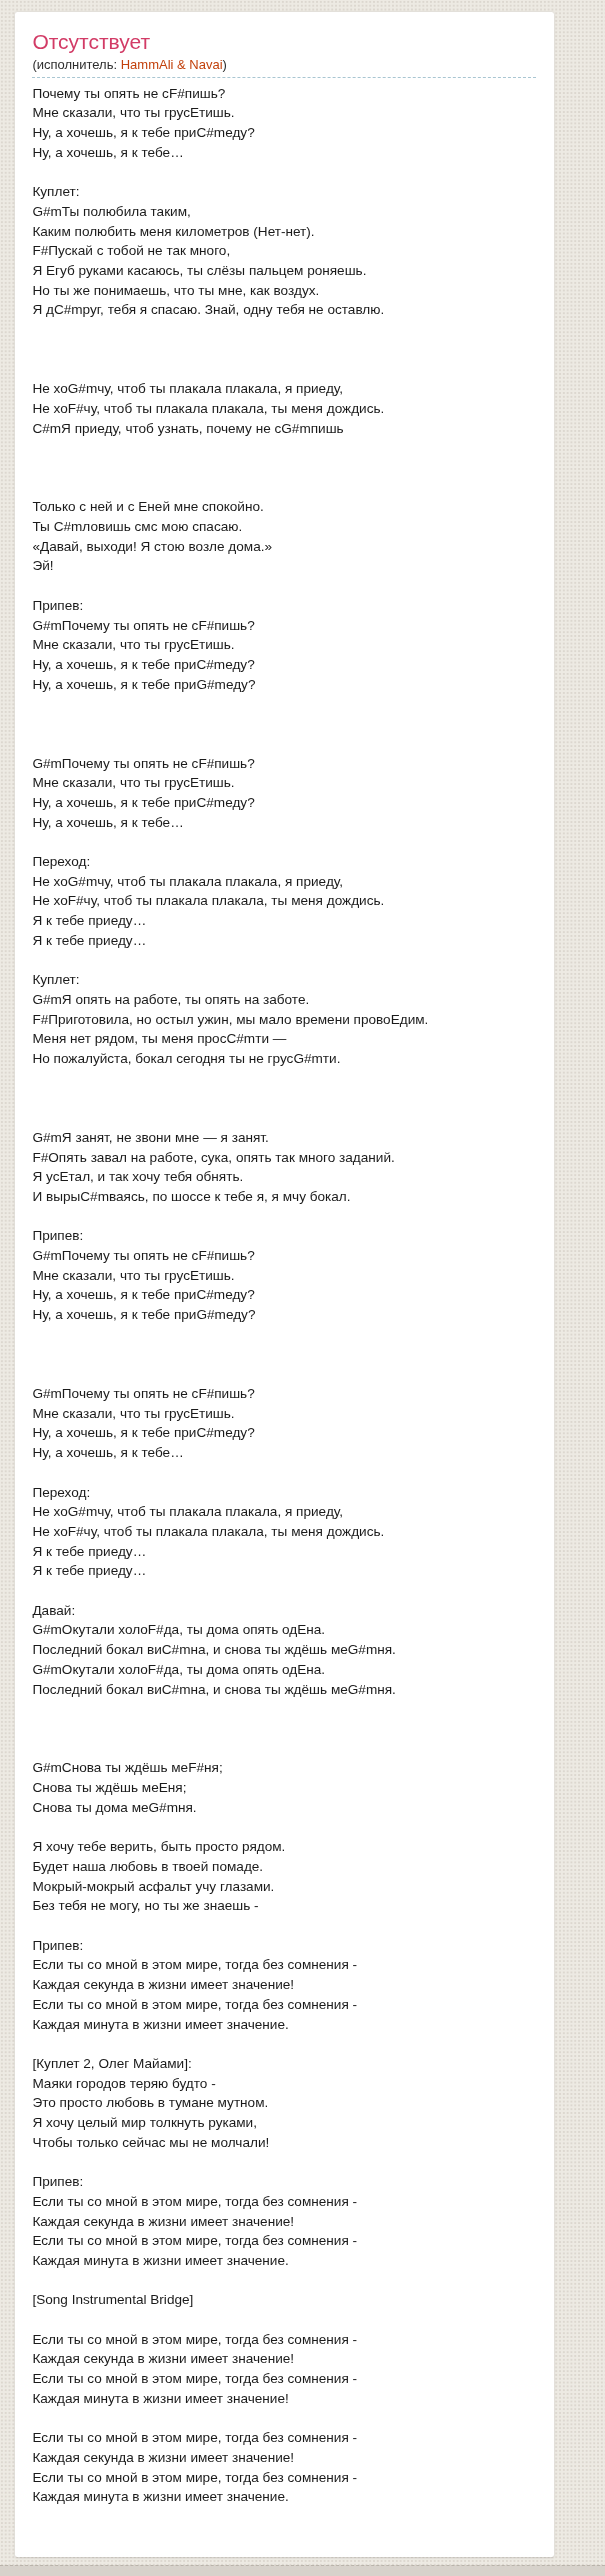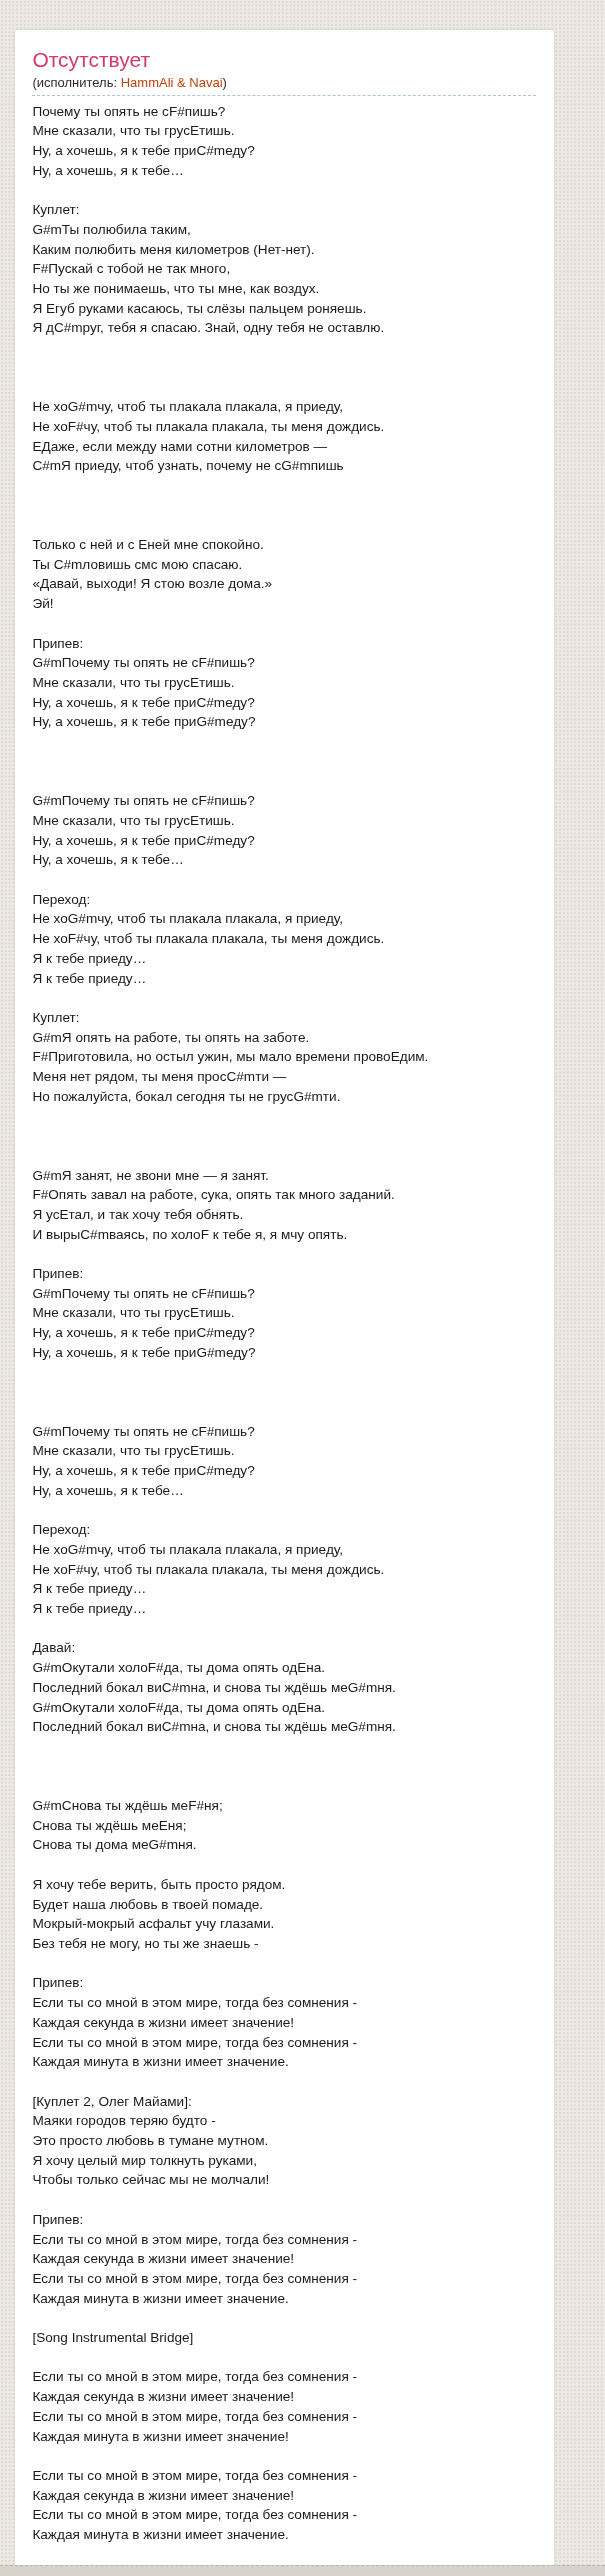--- a/index.html
+++ b/index.html
@@ -12,21 +12,21 @@
     position: relative;
     font-family: "Liberation Sans", sans-serif;
     background-color: #edeae3;
     background-image: radial-gradient(circle, #dcd7cf 0.8px, rgba(0,0,0,0) 0.9px);
     background-size: 3.8px 3.8px;
     overflow: hidden;
   }
   .card {
     position: absolute;
     left: 15px;
-    top: 30px;
+    top: 12px;
     width: 539px;
     min-height: 2545px;
     box-sizing: border-box;
     background: #ffffff;
     border-radius: 2.3px;
     box-shadow: 0 0.8px 2.3px rgba(0,0,0,0.13);
     padding: 18px 18px 19.7px 17.4px;
   }
   h1.title {
     margin: 0;
@@ -79,29 +79,28 @@
   <div class="lyrics">
       <div class="line">Почему ты опять не сF#пишь?</div>
       <div class="line">Мне сказали, что ты грусЕтишь.</div>
       <div class="line">Ну, а хочешь, я к тебе приС#mеду?</div>
       <div class="line">Ну, а хочешь, я к тебе…</div>
       <div class="line">&nbsp;</div>
       <div class="line">Куплет:</div>
       <div class="line">G#mТы полюбила таким,</div>
       <div class="line">Каким полюбить меня километров (Нет-нет).</div>
       <div class="line">F#Пускай с тобой не так много,</div>
+      <div class="line">Я Егуб руками касаюсь, ты слёзы пальцем роняешь.</div>
       <div class="line">Но ты же понимаешь, что ты мне, как воздух.</div>
-      <div class="line">Я Егуб руками касаюсь, ты слёзы пальцем роняешь.</div>
       <div class="line">Я дС#mруг, тебя я спасаю. Знай, одну тебя не оставлю.</div>
       <div class="line">&nbsp;</div>
       <div class="line">&nbsp;</div>
       <div class="line">&nbsp;</div>
       <div class="line">Не хоG#mчу, чтоб ты плакала плакала, я приеду,</div>
       <div class="line">Не хоF#чу, чтоб ты плакала плакала, ты меня дождись.</div>
-      <div class="line">ЕДаже, если между нами сотни километров —</div>
       <div class="line">С#mЯ приеду, чтоб узнать, почему не сG#mпишь</div>
       <div class="line">&nbsp;</div>
       <div class="line">&nbsp;</div>
       <div class="line">&nbsp;</div>
       <div class="line">Только с ней и с Еней мне спокойно.</div>
       <div class="line">Ты С#mловишь смс мою спасаю.</div>
       <div class="line">«Давай, выходи! Я стою возле дома.»</div>
       <div class="line">Эй!</div>
       <div class="line">&nbsp;</div>
       <div class="line">Припев:</div>
@@ -127,21 +126,21 @@
       <div class="line">G#mЯ опять на работе, ты опять на заботе.</div>
       <div class="line">F#Приготовила, но остыл ужин, мы мало времени провоЕдим.</div>
       <div class="line">Меня нет рядом, ты меня просС#mти —</div>
       <div class="line">Но пожалуйста, бокал сегодня ты не грусG#mти.</div>
       <div class="line">&nbsp;</div>
       <div class="line">&nbsp;</div>
       <div class="line">&nbsp;</div>
       <div class="line">G#mЯ занят, не звони мне — я занят.</div>
       <div class="line">F#Опять завал на работе, сука, опять так много заданий.</div>
       <div class="line">Я усЕтал, и так хочу тебя обнять.</div>
-      <div class="line">И вырыС#mваясь, по холоF к тебе я, я мчу опять.</div>
+      <div class="line">И вырыС#mваясь, по шоссе к тебе я, я мчу бокал.</div>
       <div class="line">&nbsp;</div>
       <div class="line">Припев:</div>
       <div class="line">G#mПочему ты опять не сF#пишь?</div>
       <div class="line">Мне сказали, что ты грусЕтишь.</div>
       <div class="line">Ну, а хочешь, я к тебе приС#mеду?</div>
       <div class="line">Ну, а хочешь, я к тебе приG#mеду?</div>
       <div class="line">&nbsp;</div>
       <div class="line">&nbsp;</div>
       <div class="line">&nbsp;</div>
       <div class="line">G#mПочему ты опять не сF#пишь?</div>

